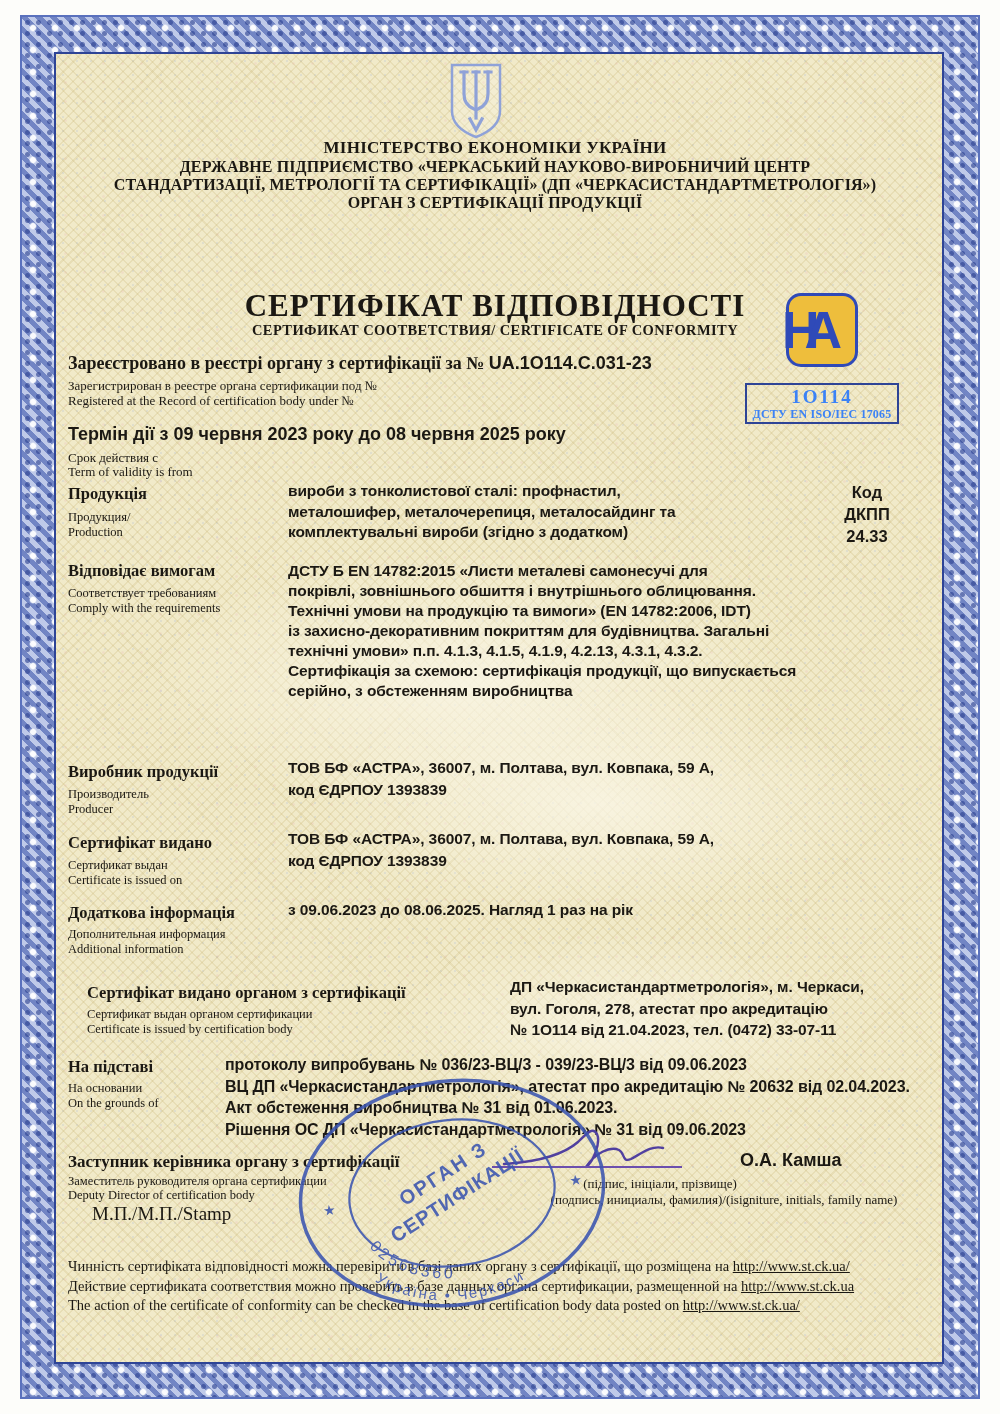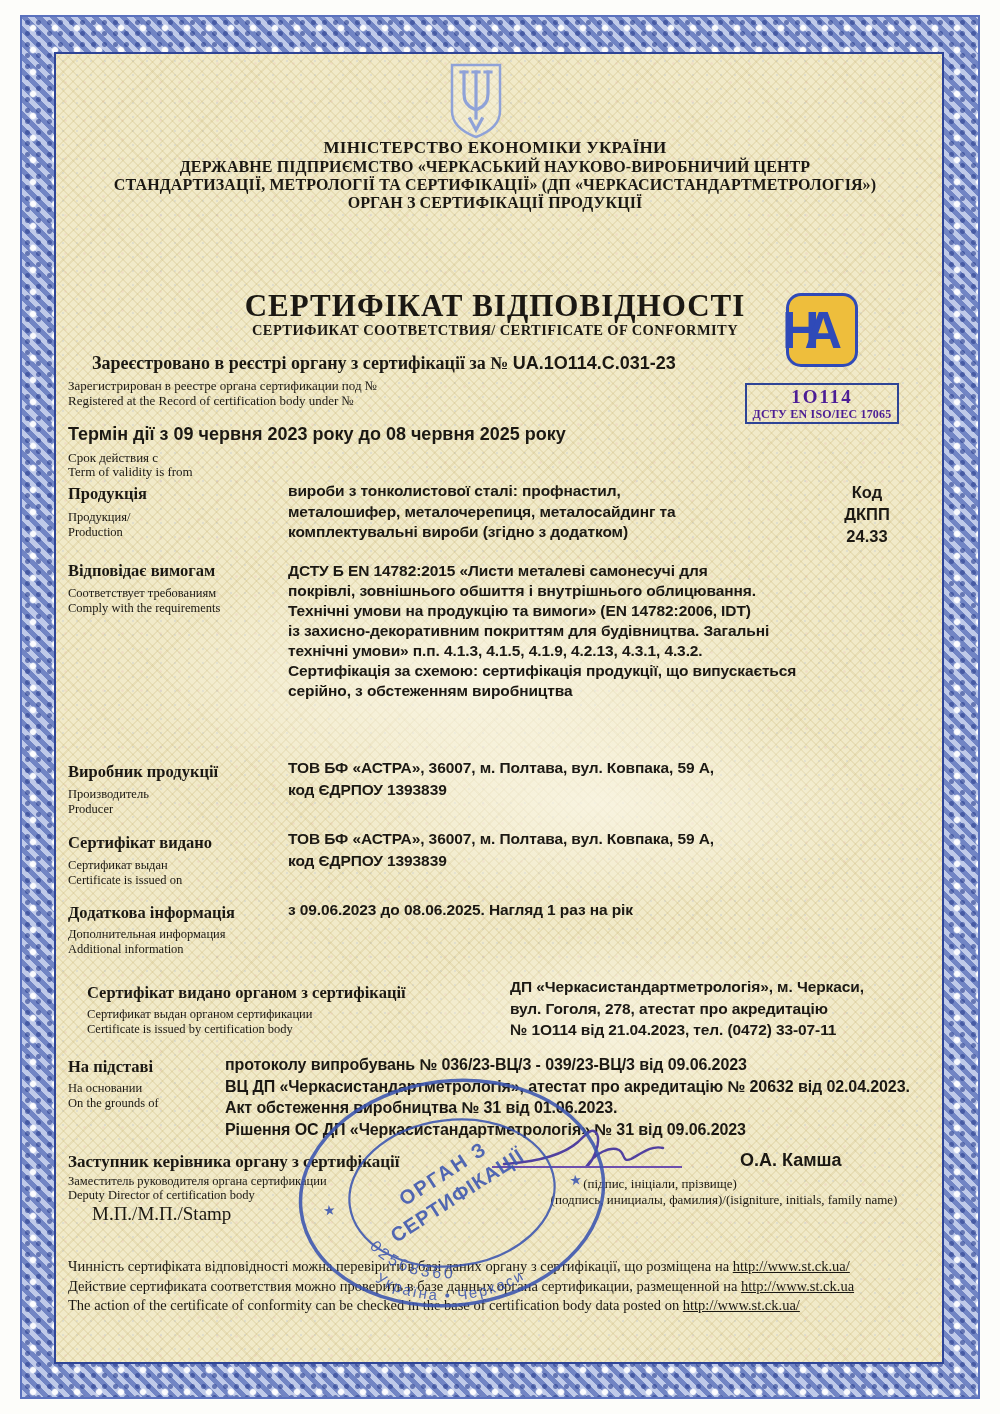--- a/index.html
+++ b/index.html
@@ -39,27 +39,27 @@
 
   
   .title{font-weight:bold;font-size:31px;letter-spacing:1px;}
   .subtitle{font-weight:bold;font-size:14.5px;letter-spacing:.4px;}
 
   
   .na-box{left:786px;top:293px;width:72px;height:74px;background:#eebe3c;border:3px solid #2f4ab8;
           border-radius:15px;display:flex;align-items:center;justify-content:flex-start;box-sizing:border-box;}
   .na-mono{font-family:"Liberation Sans",sans-serif;font-weight:bold;font-size:52px;color:#2f4ab8;
            letter-spacing:-15px;line-height:1;transform:translateX(-7px);}
-  .std-box{left:745px;top:383px;width:154px;height:41px;border:2px solid #2e4496;color:#4c1d95;
+  .std-box{left:745px;top:383px;width:154px;height:41px;border:2px solid #2e4496;color:#3b82f6;
            text-align:center;box-sizing:border-box;padding-top:2px;}
   .std-code{font-weight:bold;font-size:19px;letter-spacing:2px;line-height:1.05;}
   .std-name{font-weight:bold;font-size:12px;letter-spacing:.2px;}
 
   
-  .reg-main{font-weight:bold;font-size:18px;margin-left:24px;}
+  .reg-main{font-weight:bold;font-size:18px;}
   .reg-num{font-family:"Liberation Sans",sans-serif;font-weight:bold;font-size:18px;}
   .sub-s{font-size:13px;line-height:15px;}
   .validity-main{font-family:"Liberation Sans",sans-serif;font-weight:bold;font-size:18px;}
 
   
   .lbl-uk{font-weight:bold;font-size:16.5px;line-height:20px;}
   .lbl-sub{font-size:12.5px;line-height:15px;}
   .val{font-family:"Liberation Sans",sans-serif;font-weight:bold;font-size:15.5px;line-height:20.5px;letter-spacing:-.1px;}
   .val21{line-height:21.5px;}
   .code-col{left:812px;top:481px;width:110px;text-align:center;font-family:"Liberation Sans",sans-serif;

